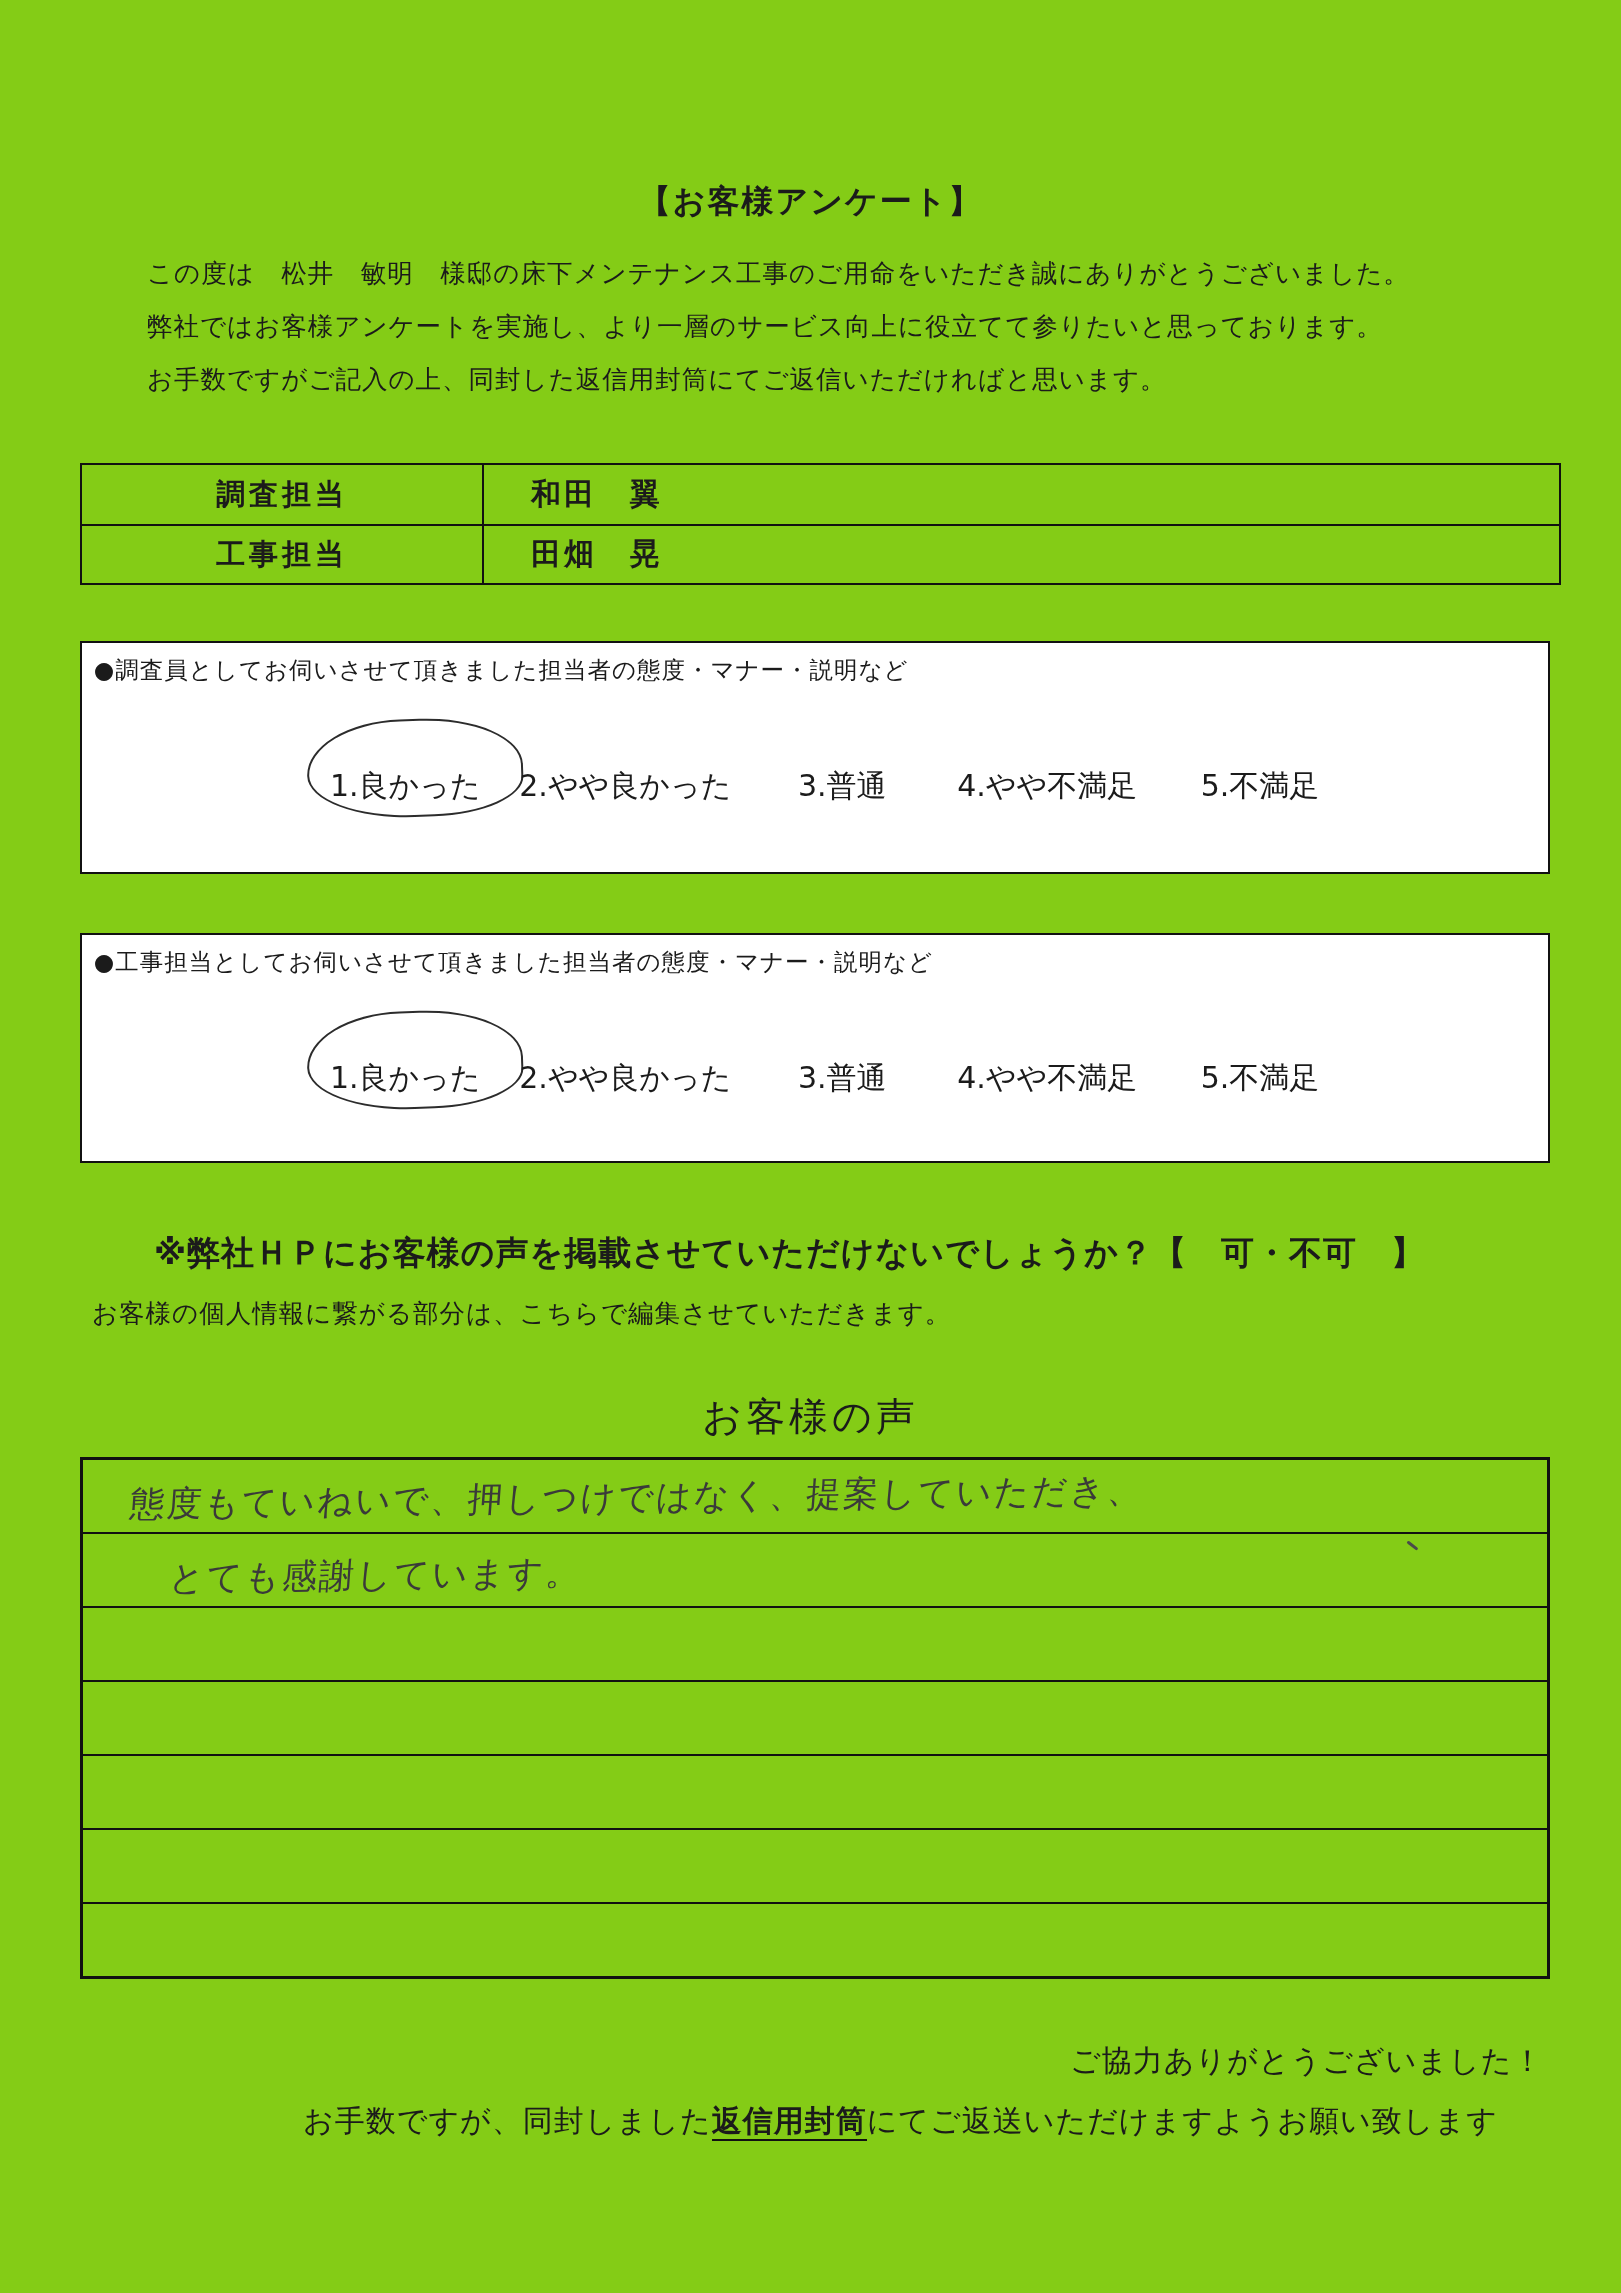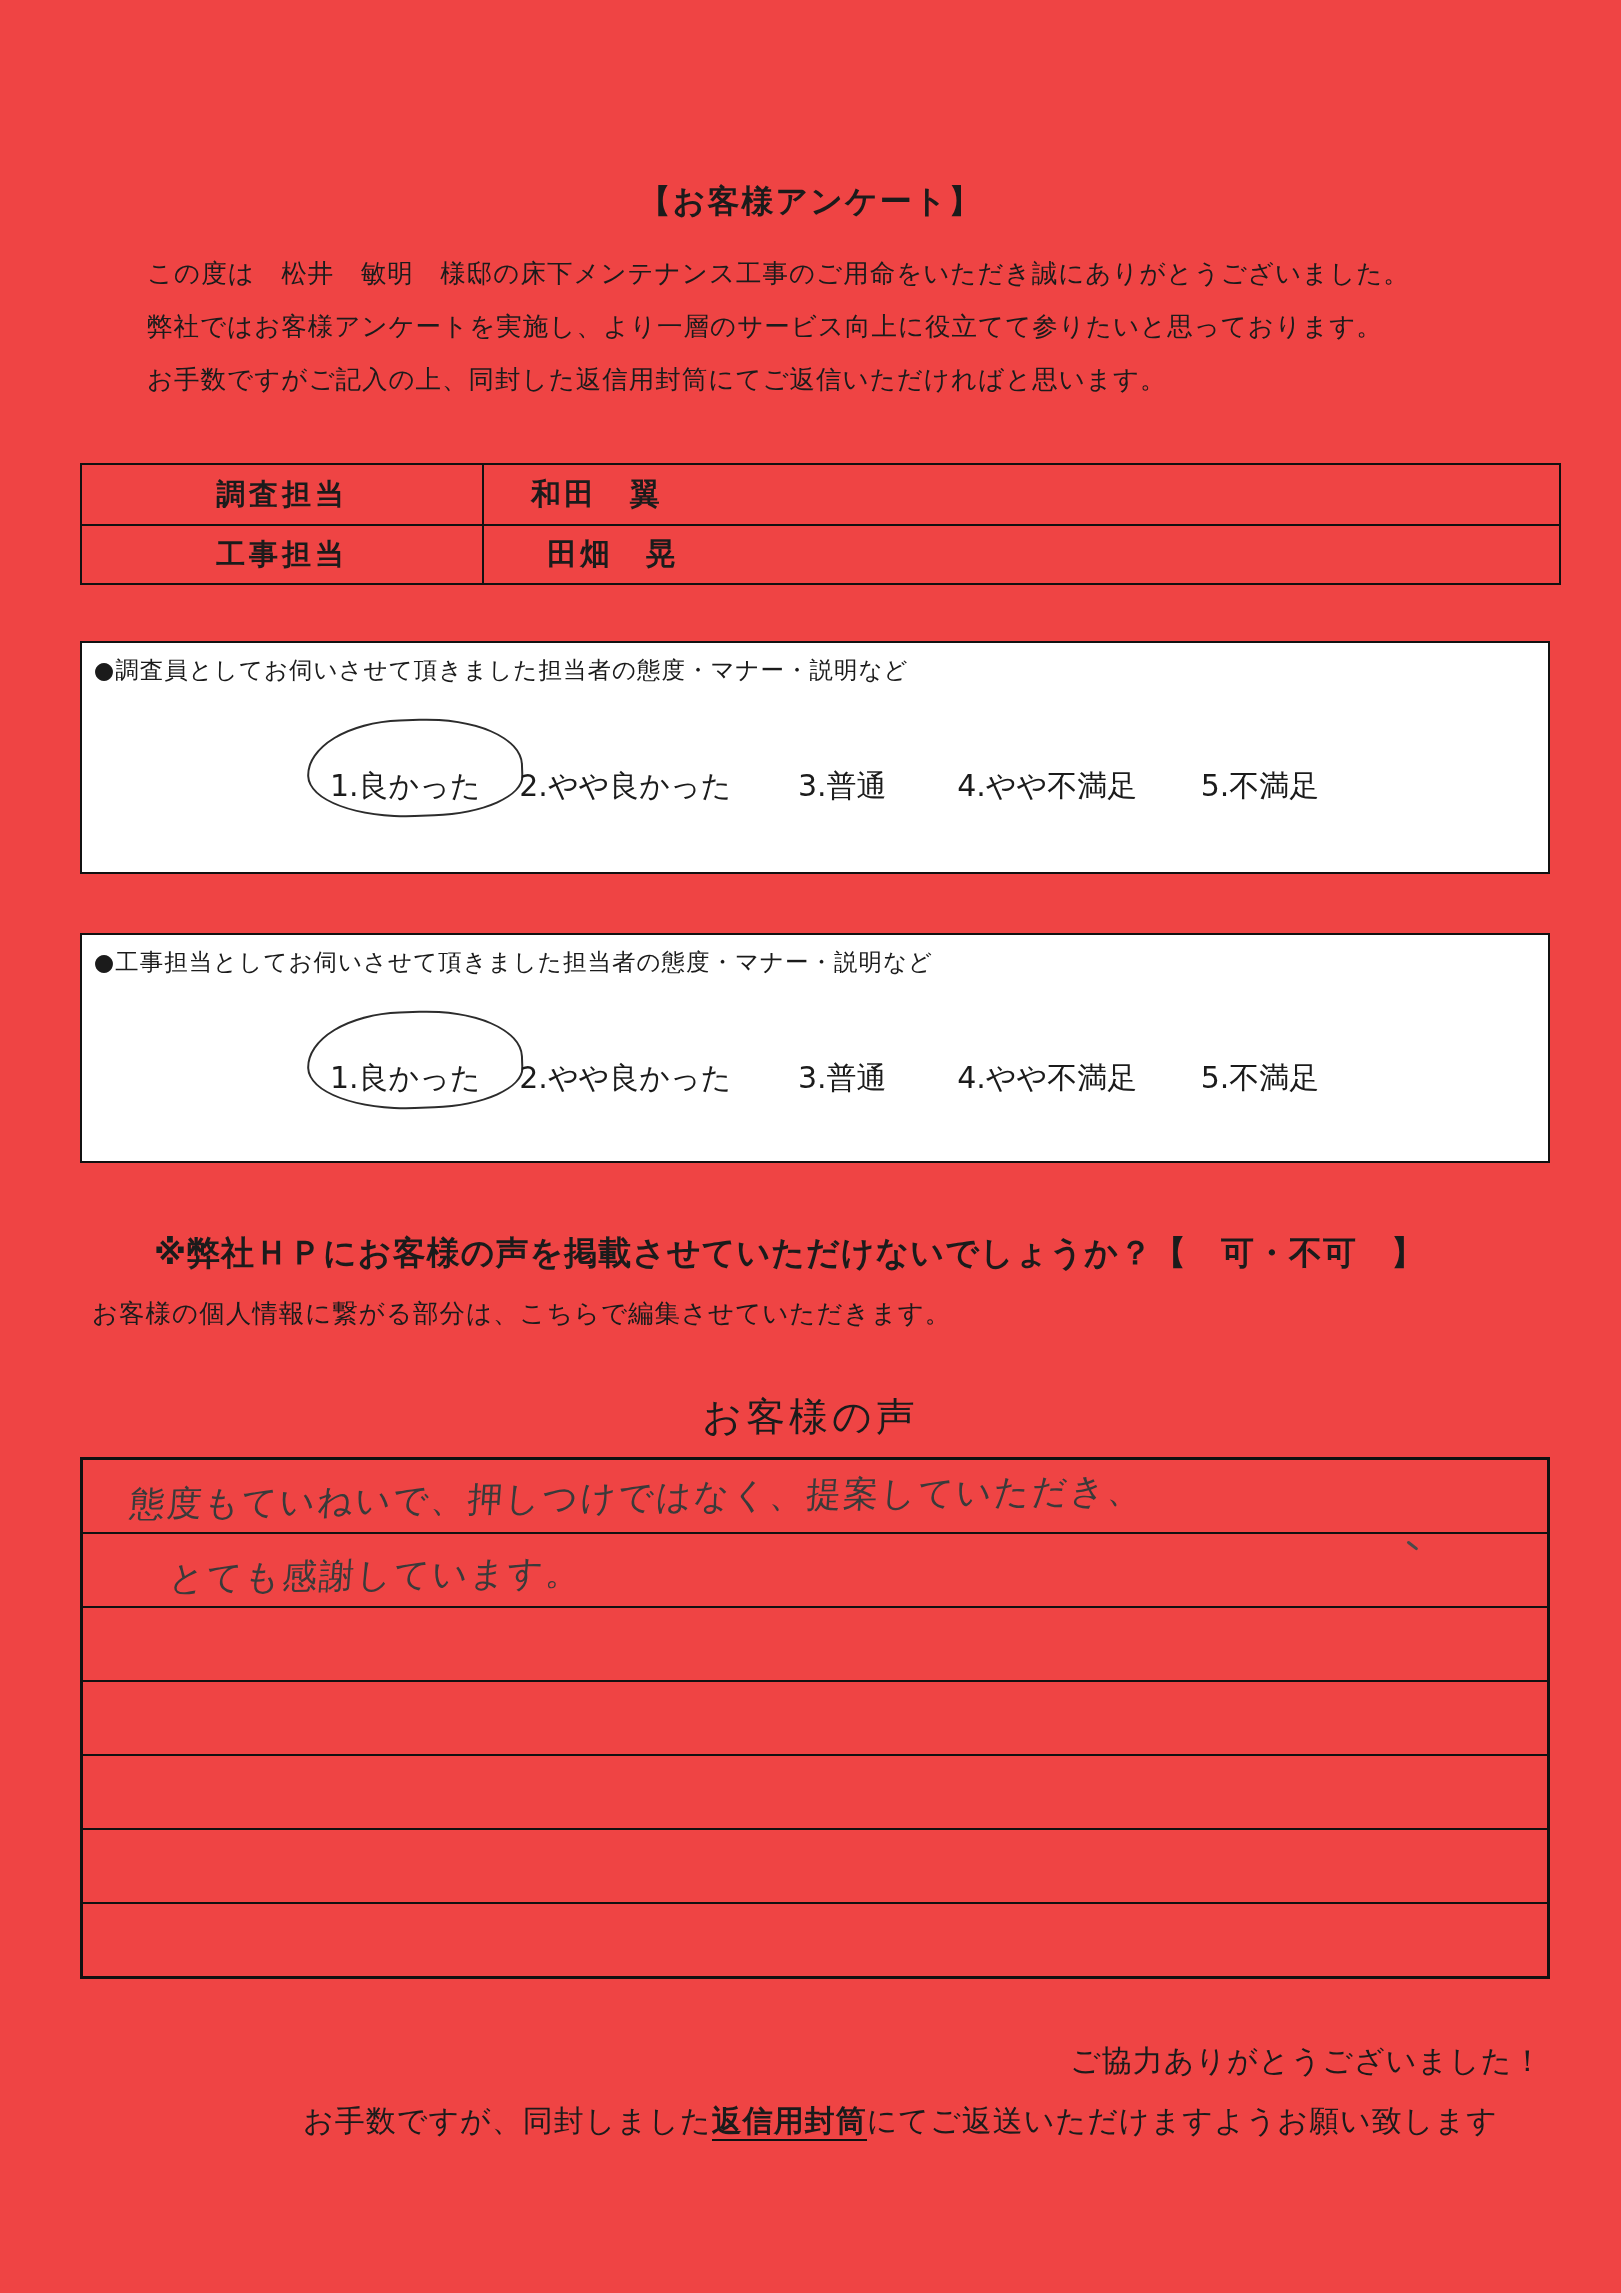--- a/index.html
+++ b/index.html
@@ -1,36 +1,36 @@
 <!DOCTYPE html>
 <html><head>
 <meta charset="utf-8">
 <style>
   * { margin:0; padding:0; box-sizing:border-box; }
   html,body { background:#ffffff; }
   .page {
     position:relative;
     width:1621px; height:2294px;
-    background:#ef4444;
+    background:#84cc16;
     color:#1b1b1b;
     font-family:"DejaVu Sans","Liberation Sans",sans-serif;
     overflow:hidden;
   }
   .doc-title {
     position:absolute; top:180px; left:0; width:100%;
     text-align:center; font-size:32px; font-weight:bold; letter-spacing:2px;
   }
   .intro { position:absolute; left:147px; top:247px; font-size:25.5px; line-height:53px; letter-spacing:1px; }
   
   .staff-table {
     position:absolute; left:80px; top:463px; width:1481px;
     border:2.9px solid #111; border-collapse:collapse;
   }
   .staff-table .t-row { display:flex; height:59px; }
-  .staff-table .t-row + .t-row { border-top:2px solid #111;gap:16px; }
+  .staff-table .t-row + .t-row { border-top:2px solid #111; }
   .staff-table .t-label {
     width:402px; border-right:2px solid #111;
     display:flex; align-items:center; justify-content:center;
     font-size:29px; font-weight:bold; letter-spacing:3.9px;
   }
   .staff-table .t-value {
     flex:1; display:flex; align-items:center; padding-left:47px;
     font-size:30px; font-weight:bold; letter-spacing:2.9px;
   }
   

